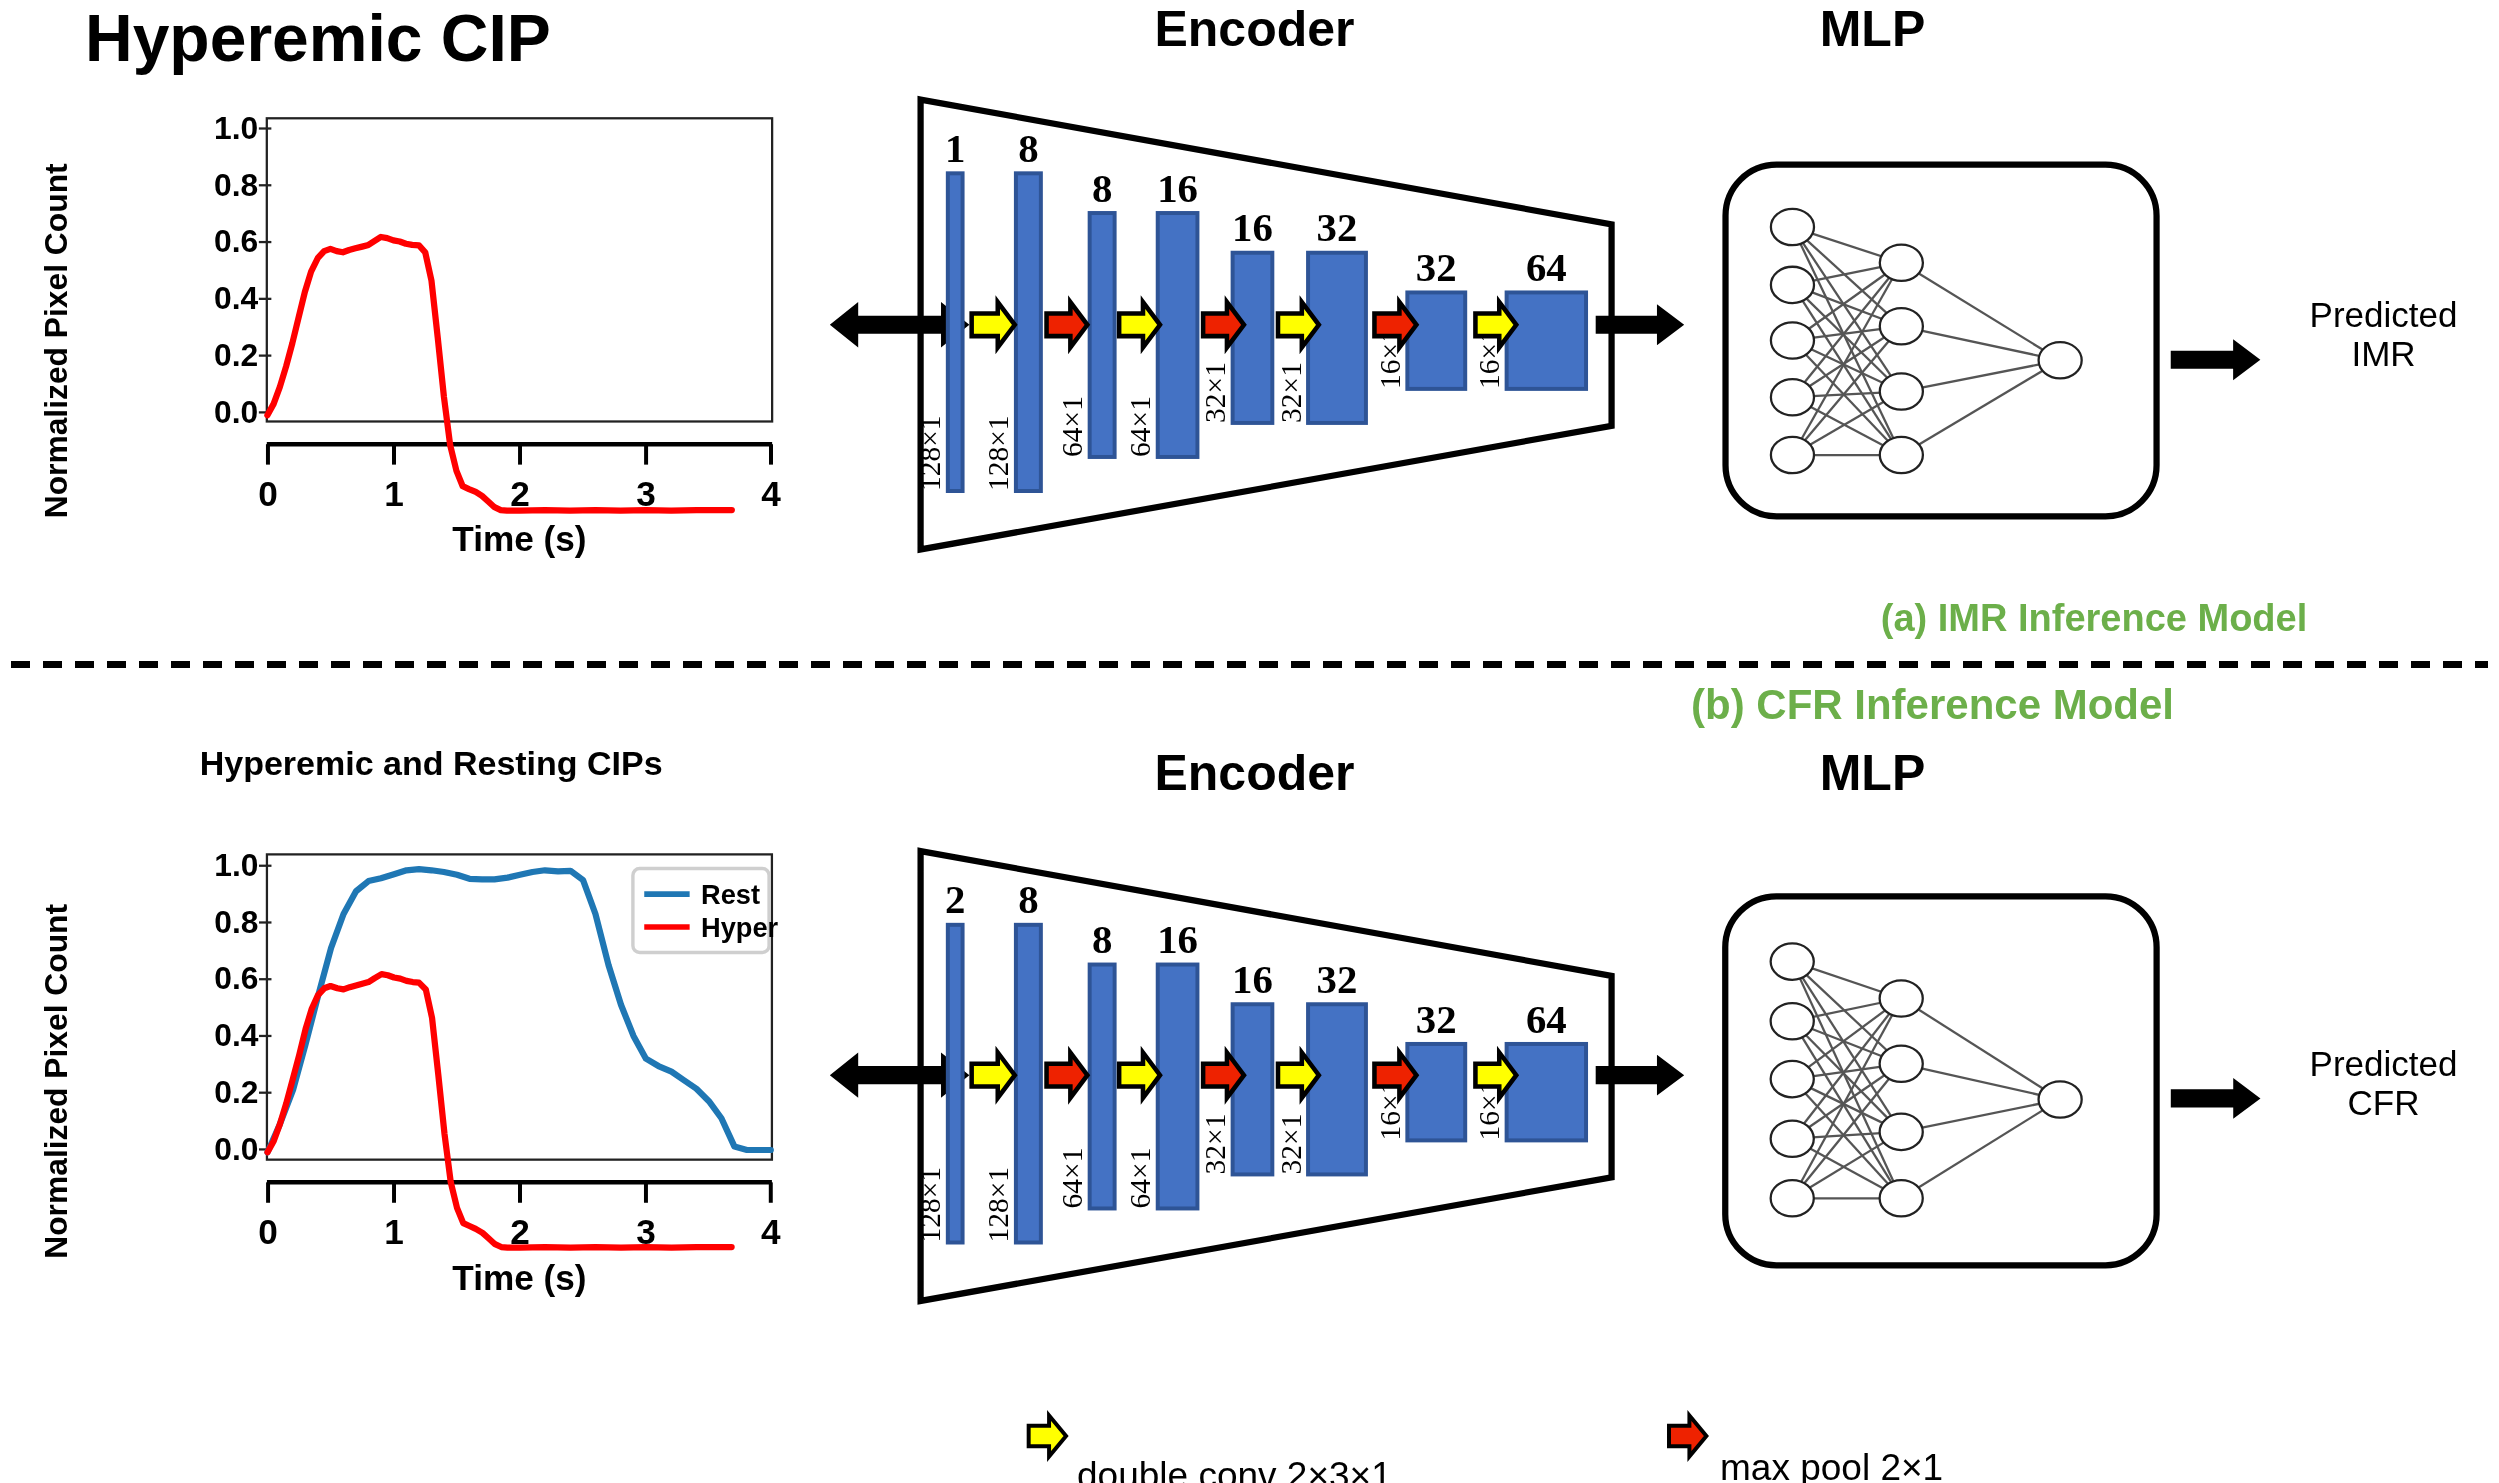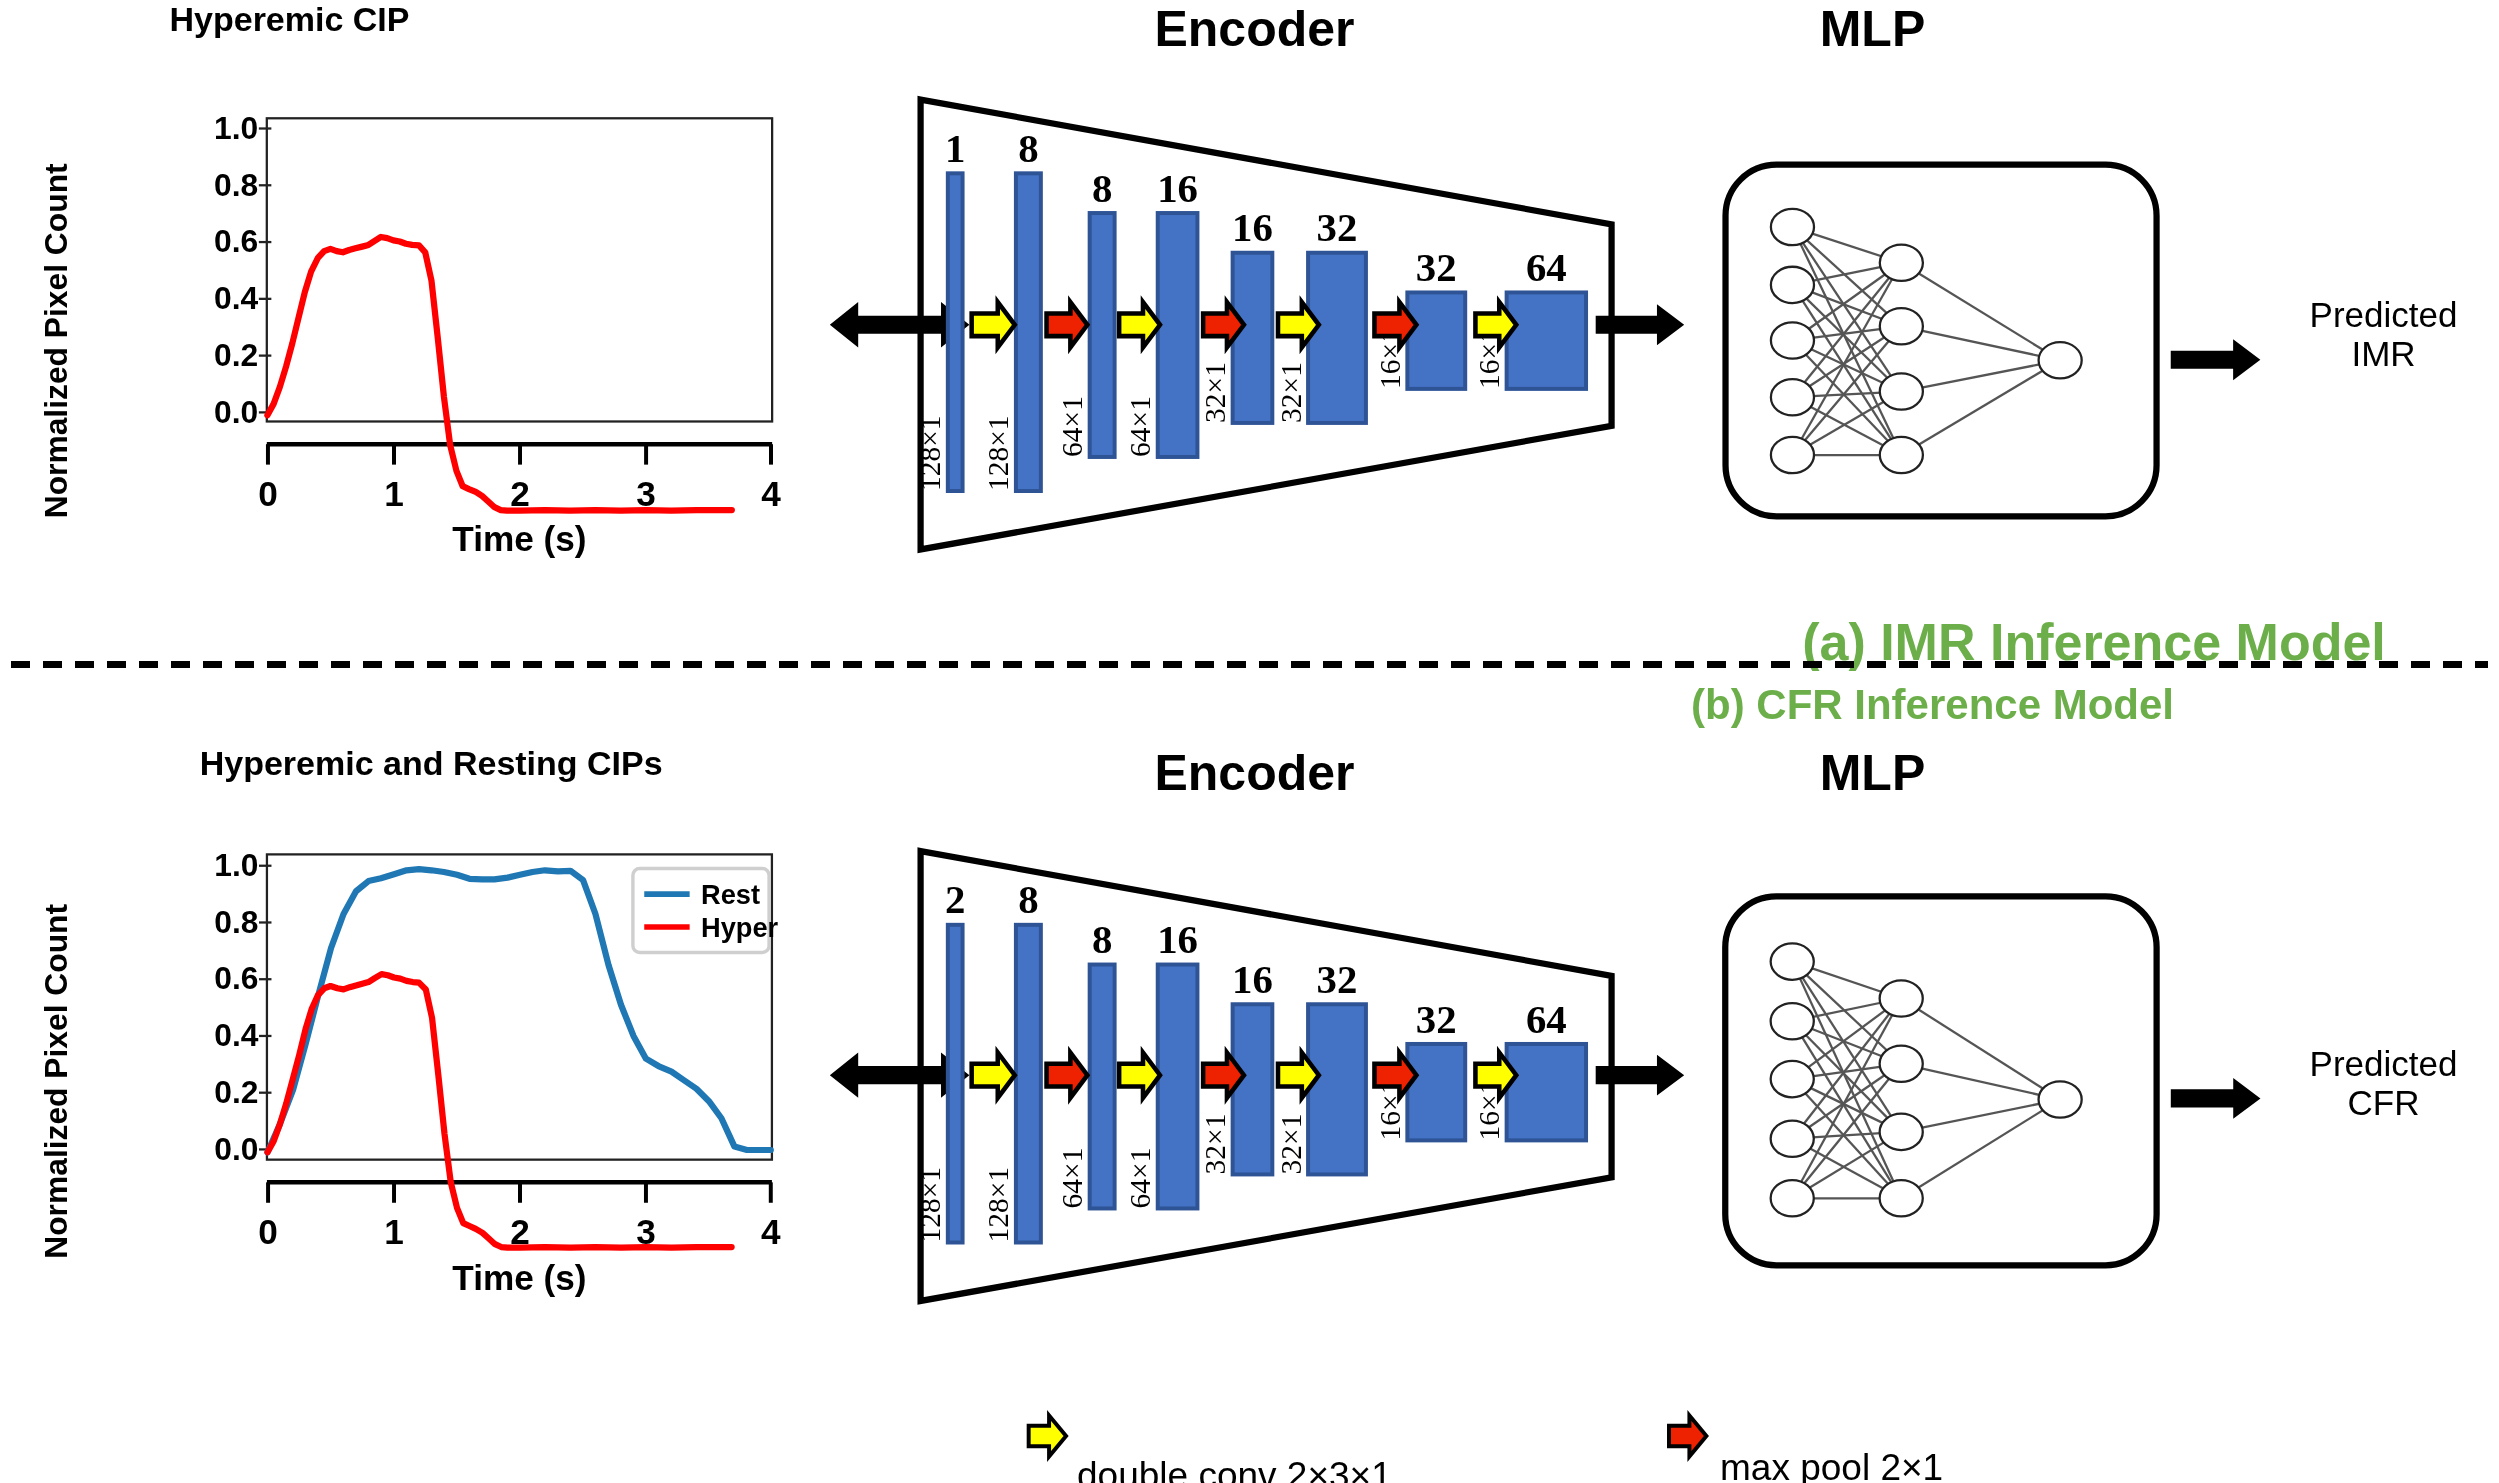--- a/index.html
+++ b/index.html
@@ -12,21 +12,21 @@
              color:#6CAF4A;white-space:nowrap;}
   .pred-label{font-family:"Liberation Sans",sans-serif;font-weight:normal;color:#000;
               text-align:center;line-height:1.12;white-space:pre-line;}
   .legend-text{font-family:"Liberation Sans",sans-serif;color:#000000;white-space:nowrap;margin-top:47px;}
   svg{display:block;}
   .noselect{user-select:none;text-align:center;}
 </style>
 </head>
 <body>
 
-<div class="abs panel-title noselect" style="left:85px;top:0px;width:409px;font-size:34px;">Hyperemic CIP</div>
+<div class="abs panel-title noselect" style="left:85px;top:0px;width:409px;font-size:66px;">Hyperemic CIP</div>
 
 <div class="abs" style="left:34px;top:74px;width:829px;height:511px;">
   <svg width="829" height="511" viewBox="0 0 1460 900" xmlns="http://www.w3.org/2000/svg">
 
     <text x="58" y="470" transform="rotate(-90 58 470)" text-anchor="middle" font-family="Liberation Sans, sans-serif" font-size="56" font-weight="bold" fill="#000">Normalized Pixel Count</text>
 
     <rect x="410" y="78" width="890" height="534" fill="#ffffff" stroke="#222222" stroke-width="4"></rect>
 
     <g font-family="Liberation Sans, sans-serif" font-size="56" font-weight="bold" fill="#000">
       <text x="395" y="114" text-anchor="end">1.0</text>
@@ -198,21 +198,21 @@
 
     <g>
       <polygon points="845,338 955,338 955,318 1003,354 955,390 955,370 845,370" fill="#000"></polygon>
     </g>
   </svg>
 </div>
 
 <div class="abs pred-label noselect" style="left:2270px;top:295px;width:227px;font-size:35px;">Predicted
 IMR</div>
 
-<div class="abs green-cap noselect" style="left:1691px;top:612px;width:806px;text-align:center;font-size:52px;">(a) IMR Inference Model</div>
+<div class="abs green-cap noselect" style="left:1691px;top:597px;width:806px;text-align:center;font-size:38px;">(a) IMR Inference Model</div>
 
 <div class="abs" style="left:11.4px;top:661px;width:2477px;height:6.8px;
             background-image:repeating-linear-gradient(to right,#000 0 19.3px,transparent 19.3px 32px);"></div>
 
 <div class="abs green-cap noselect" style="left:1691px;top:681px;width:806px;text-align:left;font-size:42px;">(b) CFR Inference Model</div>
 
 <div class="abs panel-title noselect" style="left:5.7px;top:744px;width:851px;text-align:center;font-size:34px;">Hyperemic and Resting CIPs</div>
 
 <div class="abs" style="left:34px;top:809px;width:829px;height:522px;">
   <svg width="829" height="522" viewBox="0 0 1460 920" xmlns="http://www.w3.org/2000/svg">

